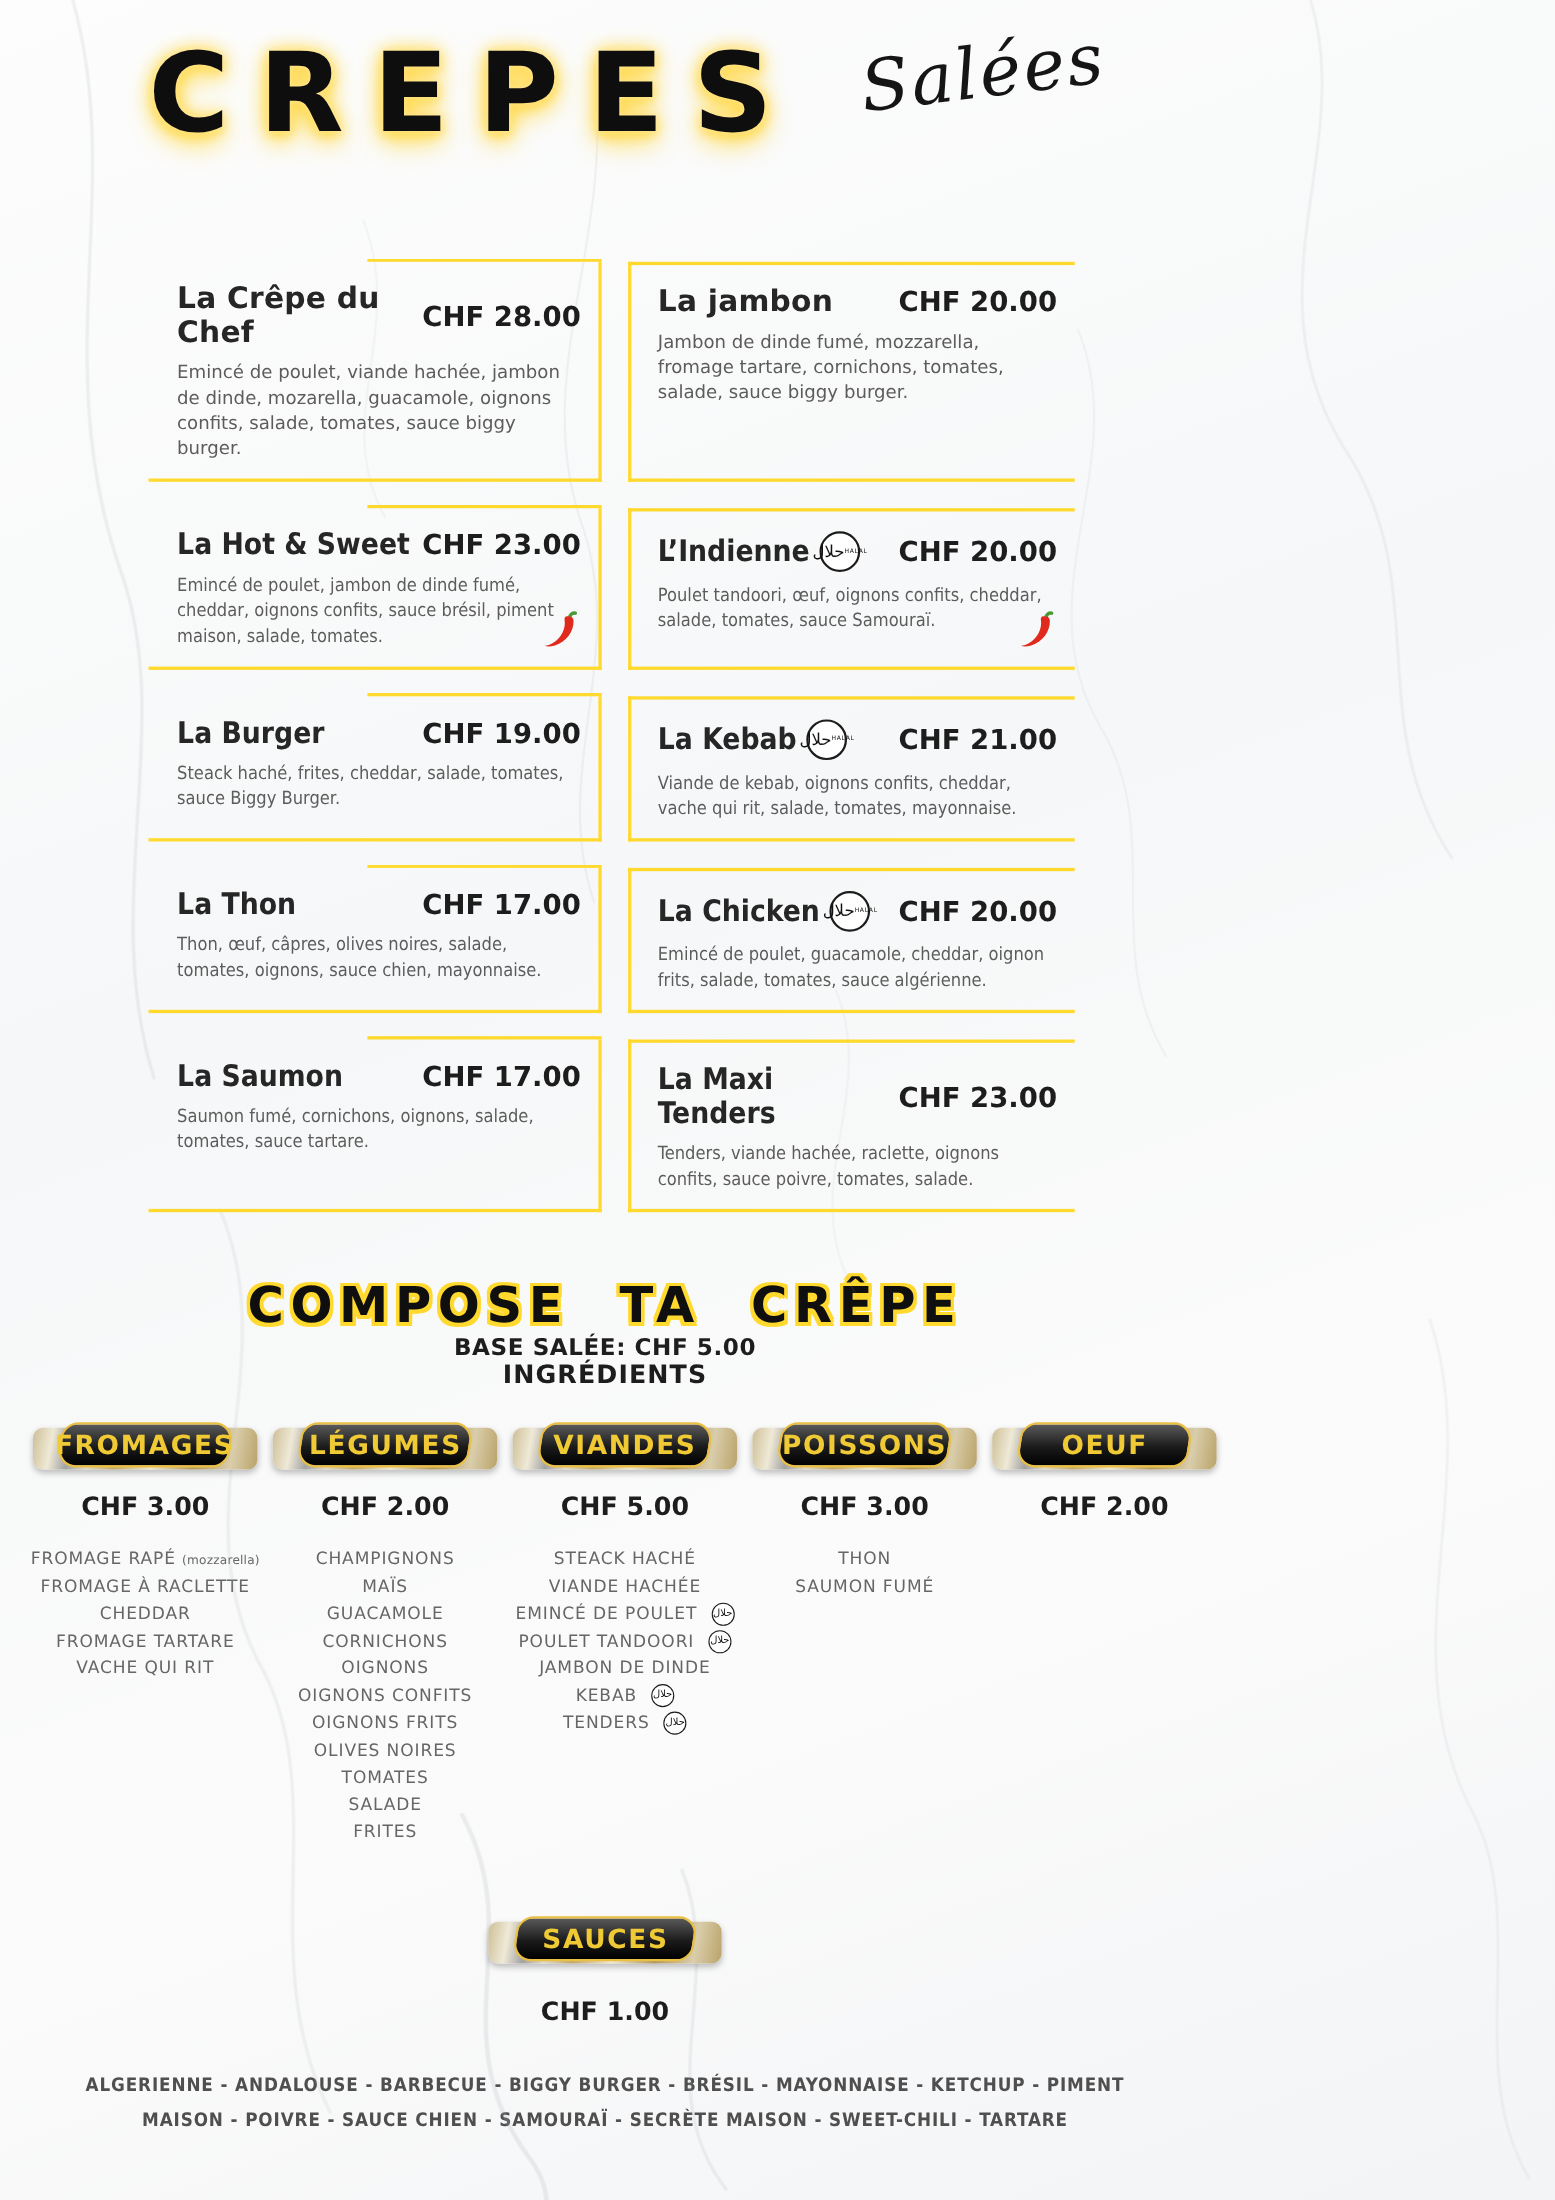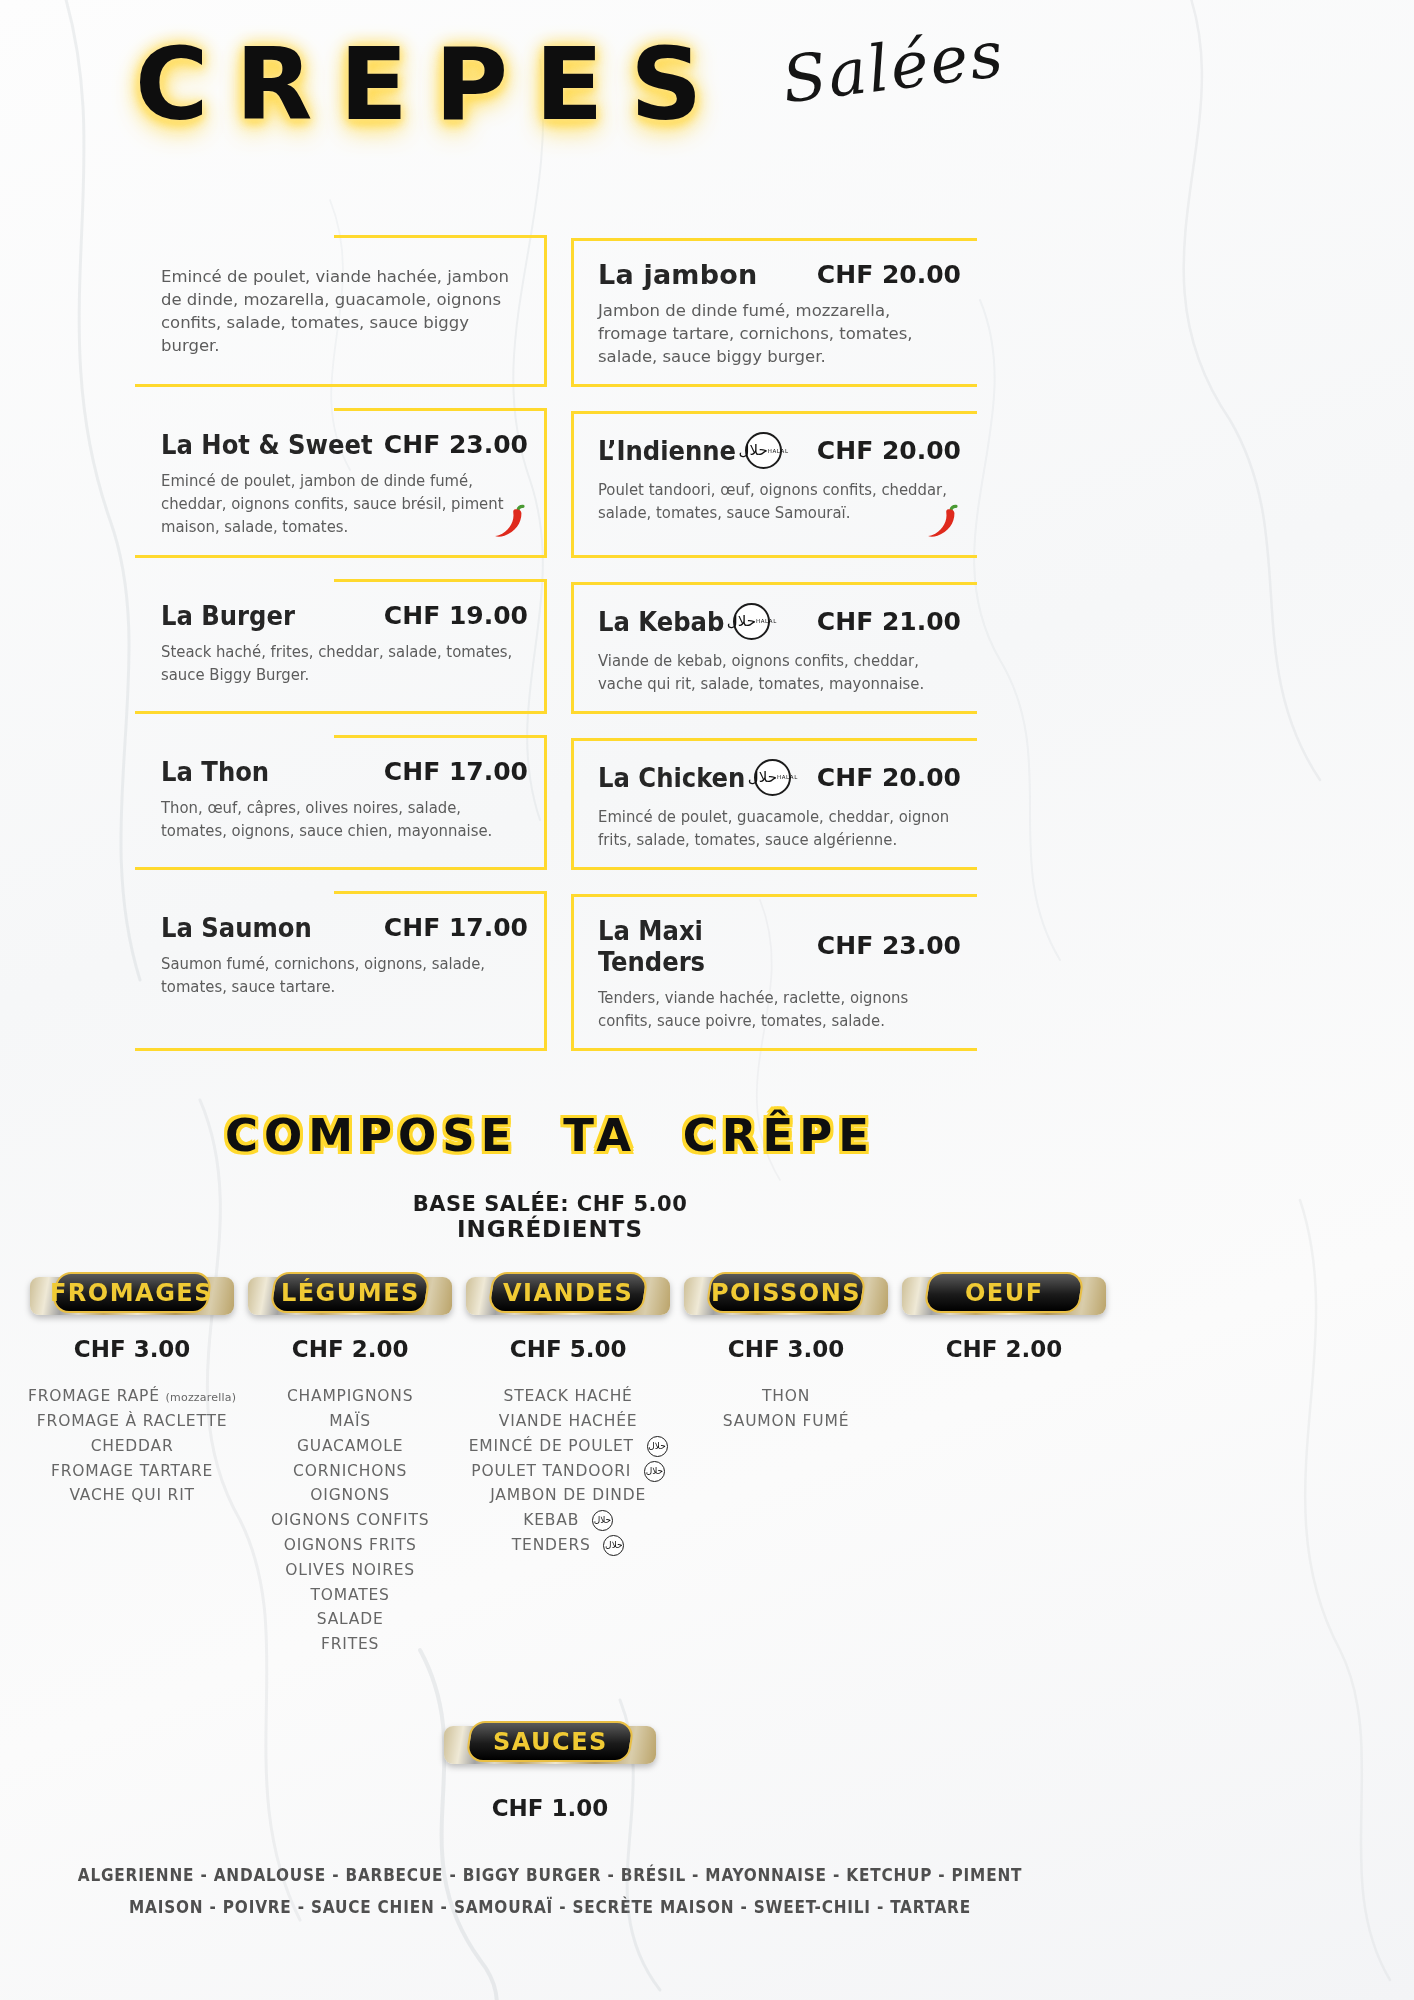--- a/index.html
+++ b/index.html
@@ -33,21 +33,21 @@
   .halal .ar{font-size:15px;line-height:1;}
   .halal .en{font-size:5.5px;letter-spacing:.6px;line-height:1;margin-top:1px;}
   .halal.sm{width:21px;height:21px;border-width:1.6px;margin-left:7px;vertical-align:middle;}
   .halal.sm .ar{font-size:9px;}
   .chili{position:absolute;right:14px;bottom:10px;width:44px;height:44px;transform:rotate(6deg);}
   
   .compose{width:1100px;margin:58px 0 0 0;text-align:center;}
   .compose-title{font-size:45px;font-weight:900;color:#0f0f0f;letter-spacing:6px;word-spacing:24px;
      text-shadow:-3px -3px 0 #FFD92E,3px -3px 0 #FFD92E,-3px 3px 0 #FFD92E,3px 3px 0 #FFD92E,
                  -3px 0 0 #FFD92E,3px 0 0 #FFD92E,0 -3px 0 #FFD92E,0 3px 0 #FFD92E;}
-  .base-price{margin-top:30px;font-size:21px;font-weight:800;color:#1d1d1d;letter-spacing:.5px;}
+  .base-price{font-size:21px;font-weight:800;color:#1d1d1d;letter-spacing:.5px;}
   .ing-head{font-size:23px;font-weight:800;color:#1d1d1d;letter-spacing:1px;}
   
   .banner{position:relative;height:48px;width:204px;margin:0 auto;}
   .banner .ribbon{position:absolute;inset:5px 0 5px 0;border-radius:9px;
      background:linear-gradient(100deg,#cdbf97 0%,#efe9d6 9%,#a3a3a3 17%,#dfd9c8 26%,#c0a76c 38%,
                                 #f0e7ce 54%,#b1975c 72%,#d9cdab 88%,#baa369 100%);
      box-shadow:0 3px 6px rgba(0,0,0,.25);}
   .banner .plate{position:absolute;inset:0 24px 7px 24px;transform:skewX(-9deg);
      background:linear-gradient(180deg,#5a5a5a 0%,#1b1b1b 55%,#000 100%);
      border:2px solid #e9bf44;border-radius:14px 18px 14px 18px;
@@ -88,20 +88,25 @@
     </g>
   </svg>
 
   <div class="header">
     <div class="brand">CREPES</div>
     <div class="script">Salées</div>
   </div>
 
   <div class="menu-grid">
     <div class="card left">
+      <div class="trow">
+        <span class="t">La Crêpe du Chef</span>
+
+        <span class="price">CHF 28.00</span>
+      </div>
       <div class="desc">Emincé de poulet, viande hachée, jambon de dinde, mozarella, guacamole, oignons confits, salade, tomates, sauce biggy burger.</div>
 
     </div>
 
     <div class="card right">
       <div class="trow">
         <span class="t">La jambon</span>
 
         <span class="price">CHF 20.00</span>
       </div>

